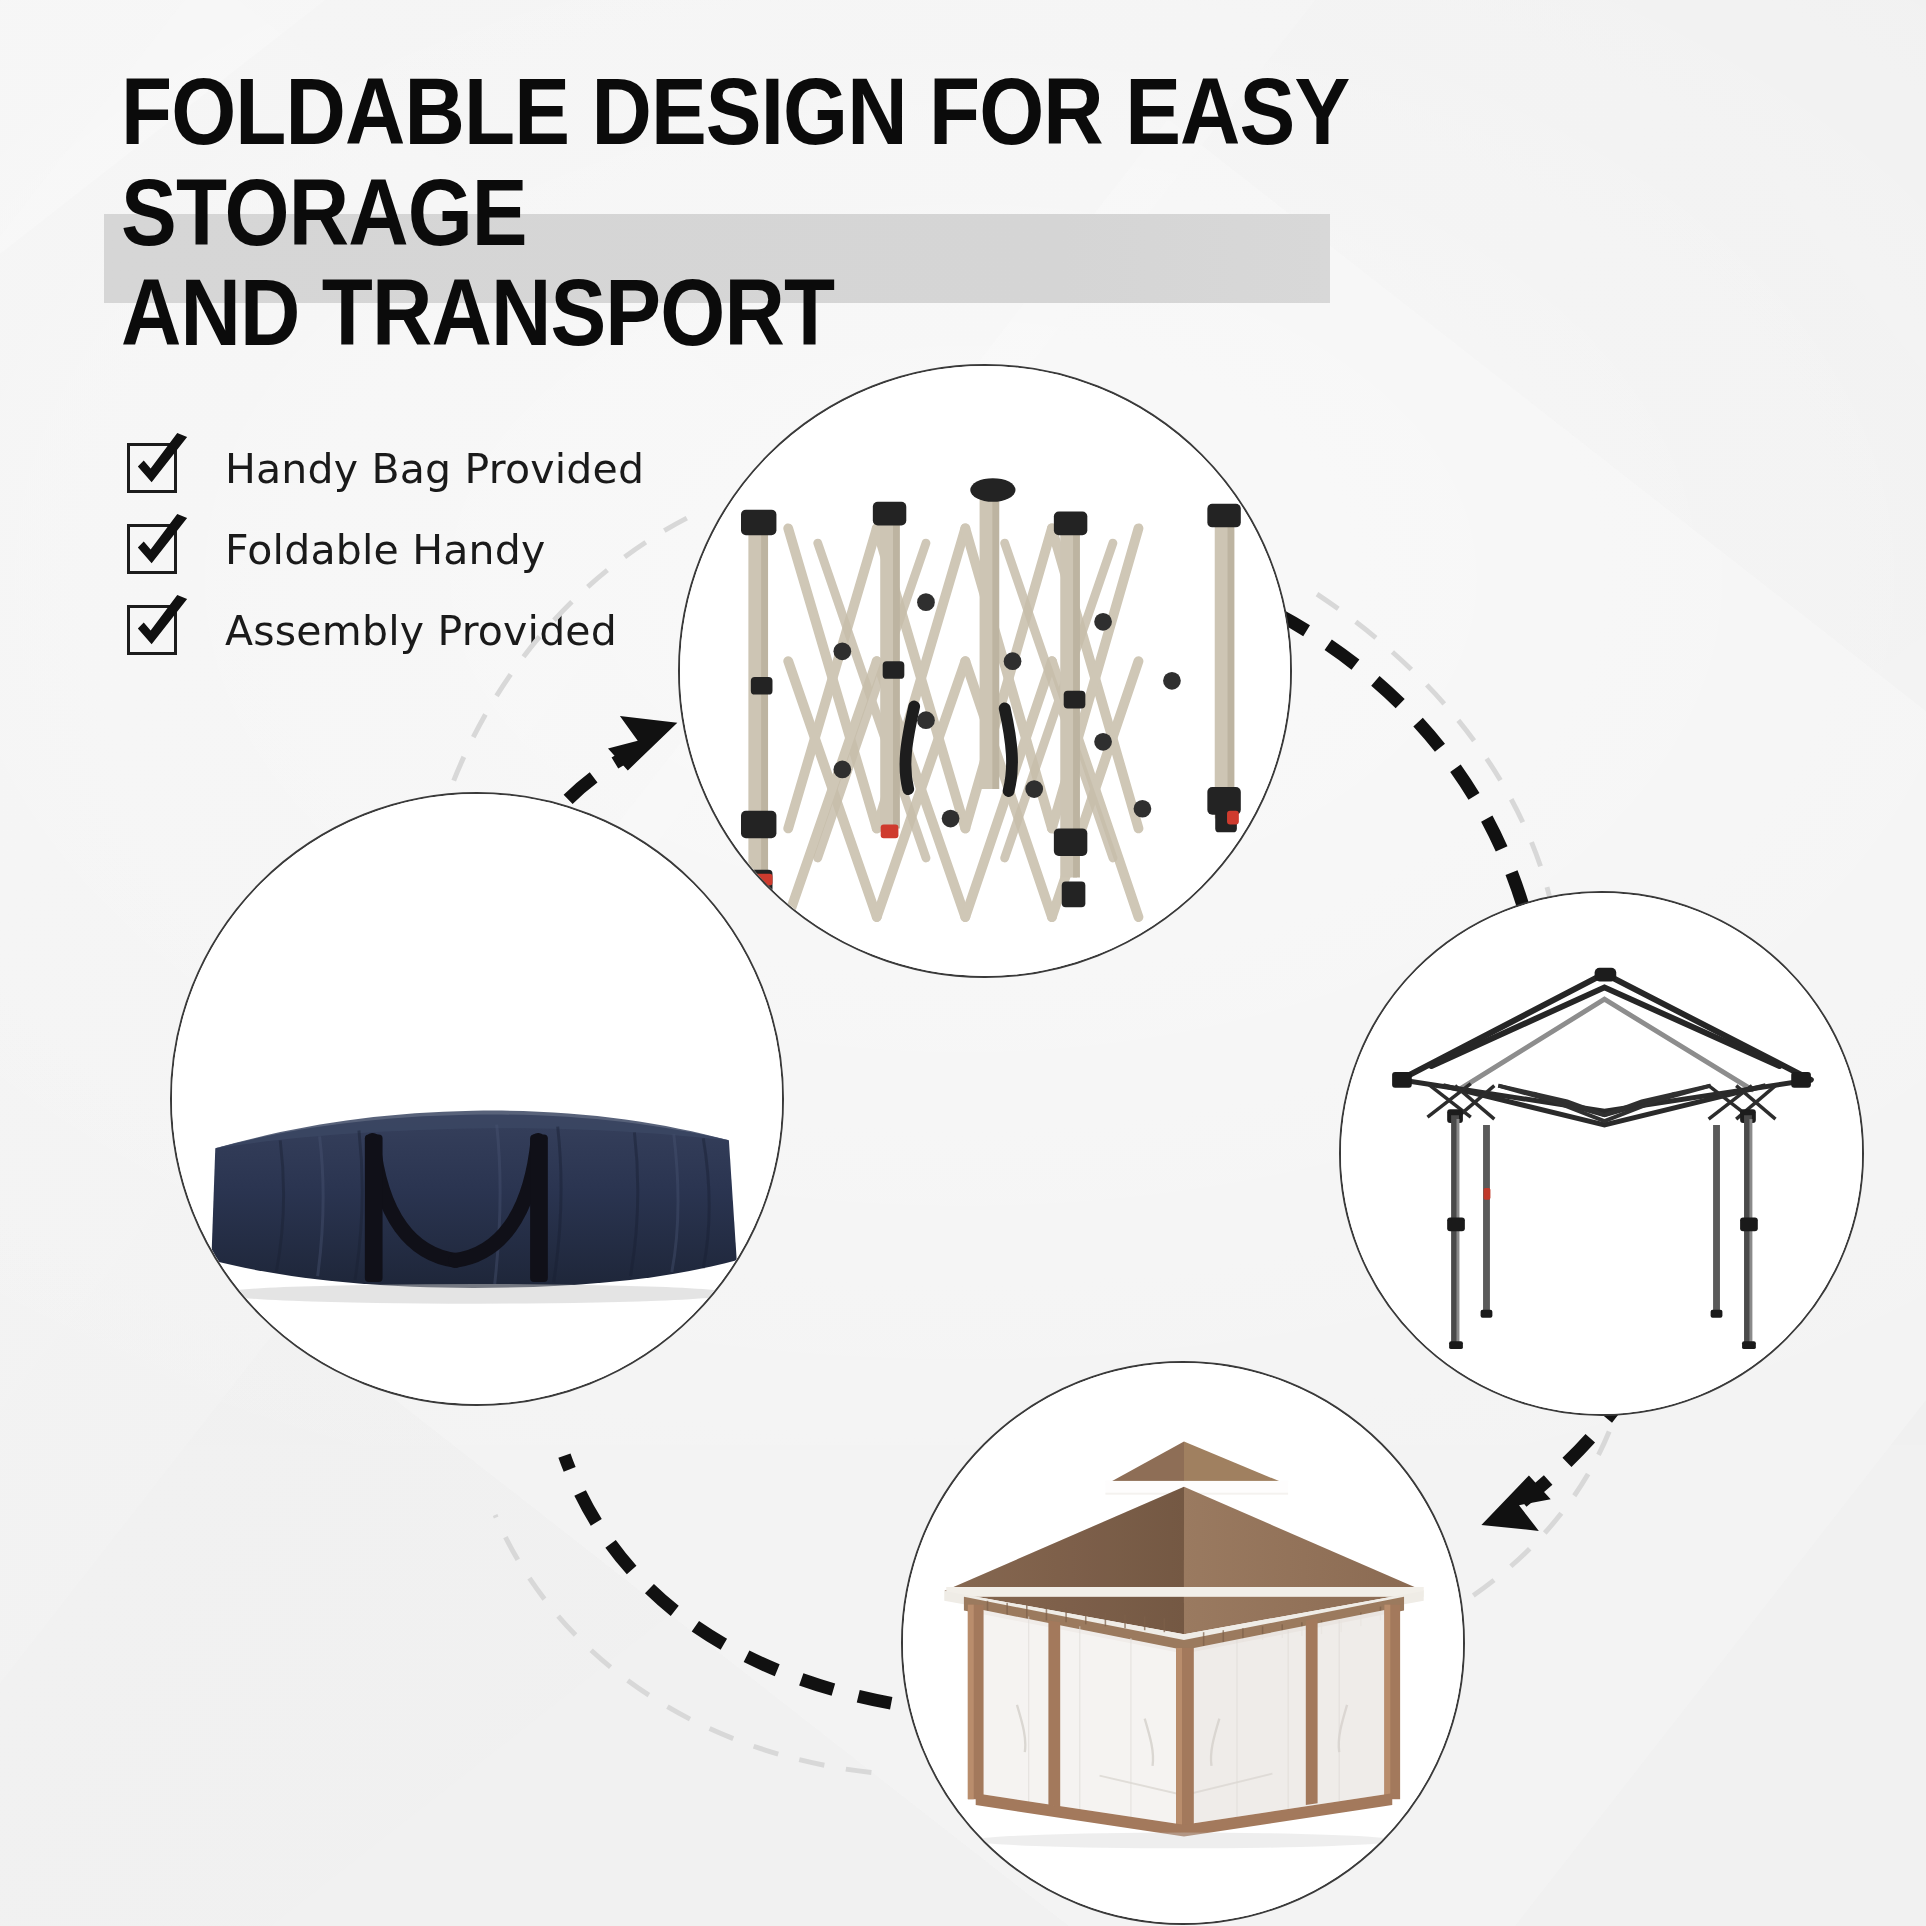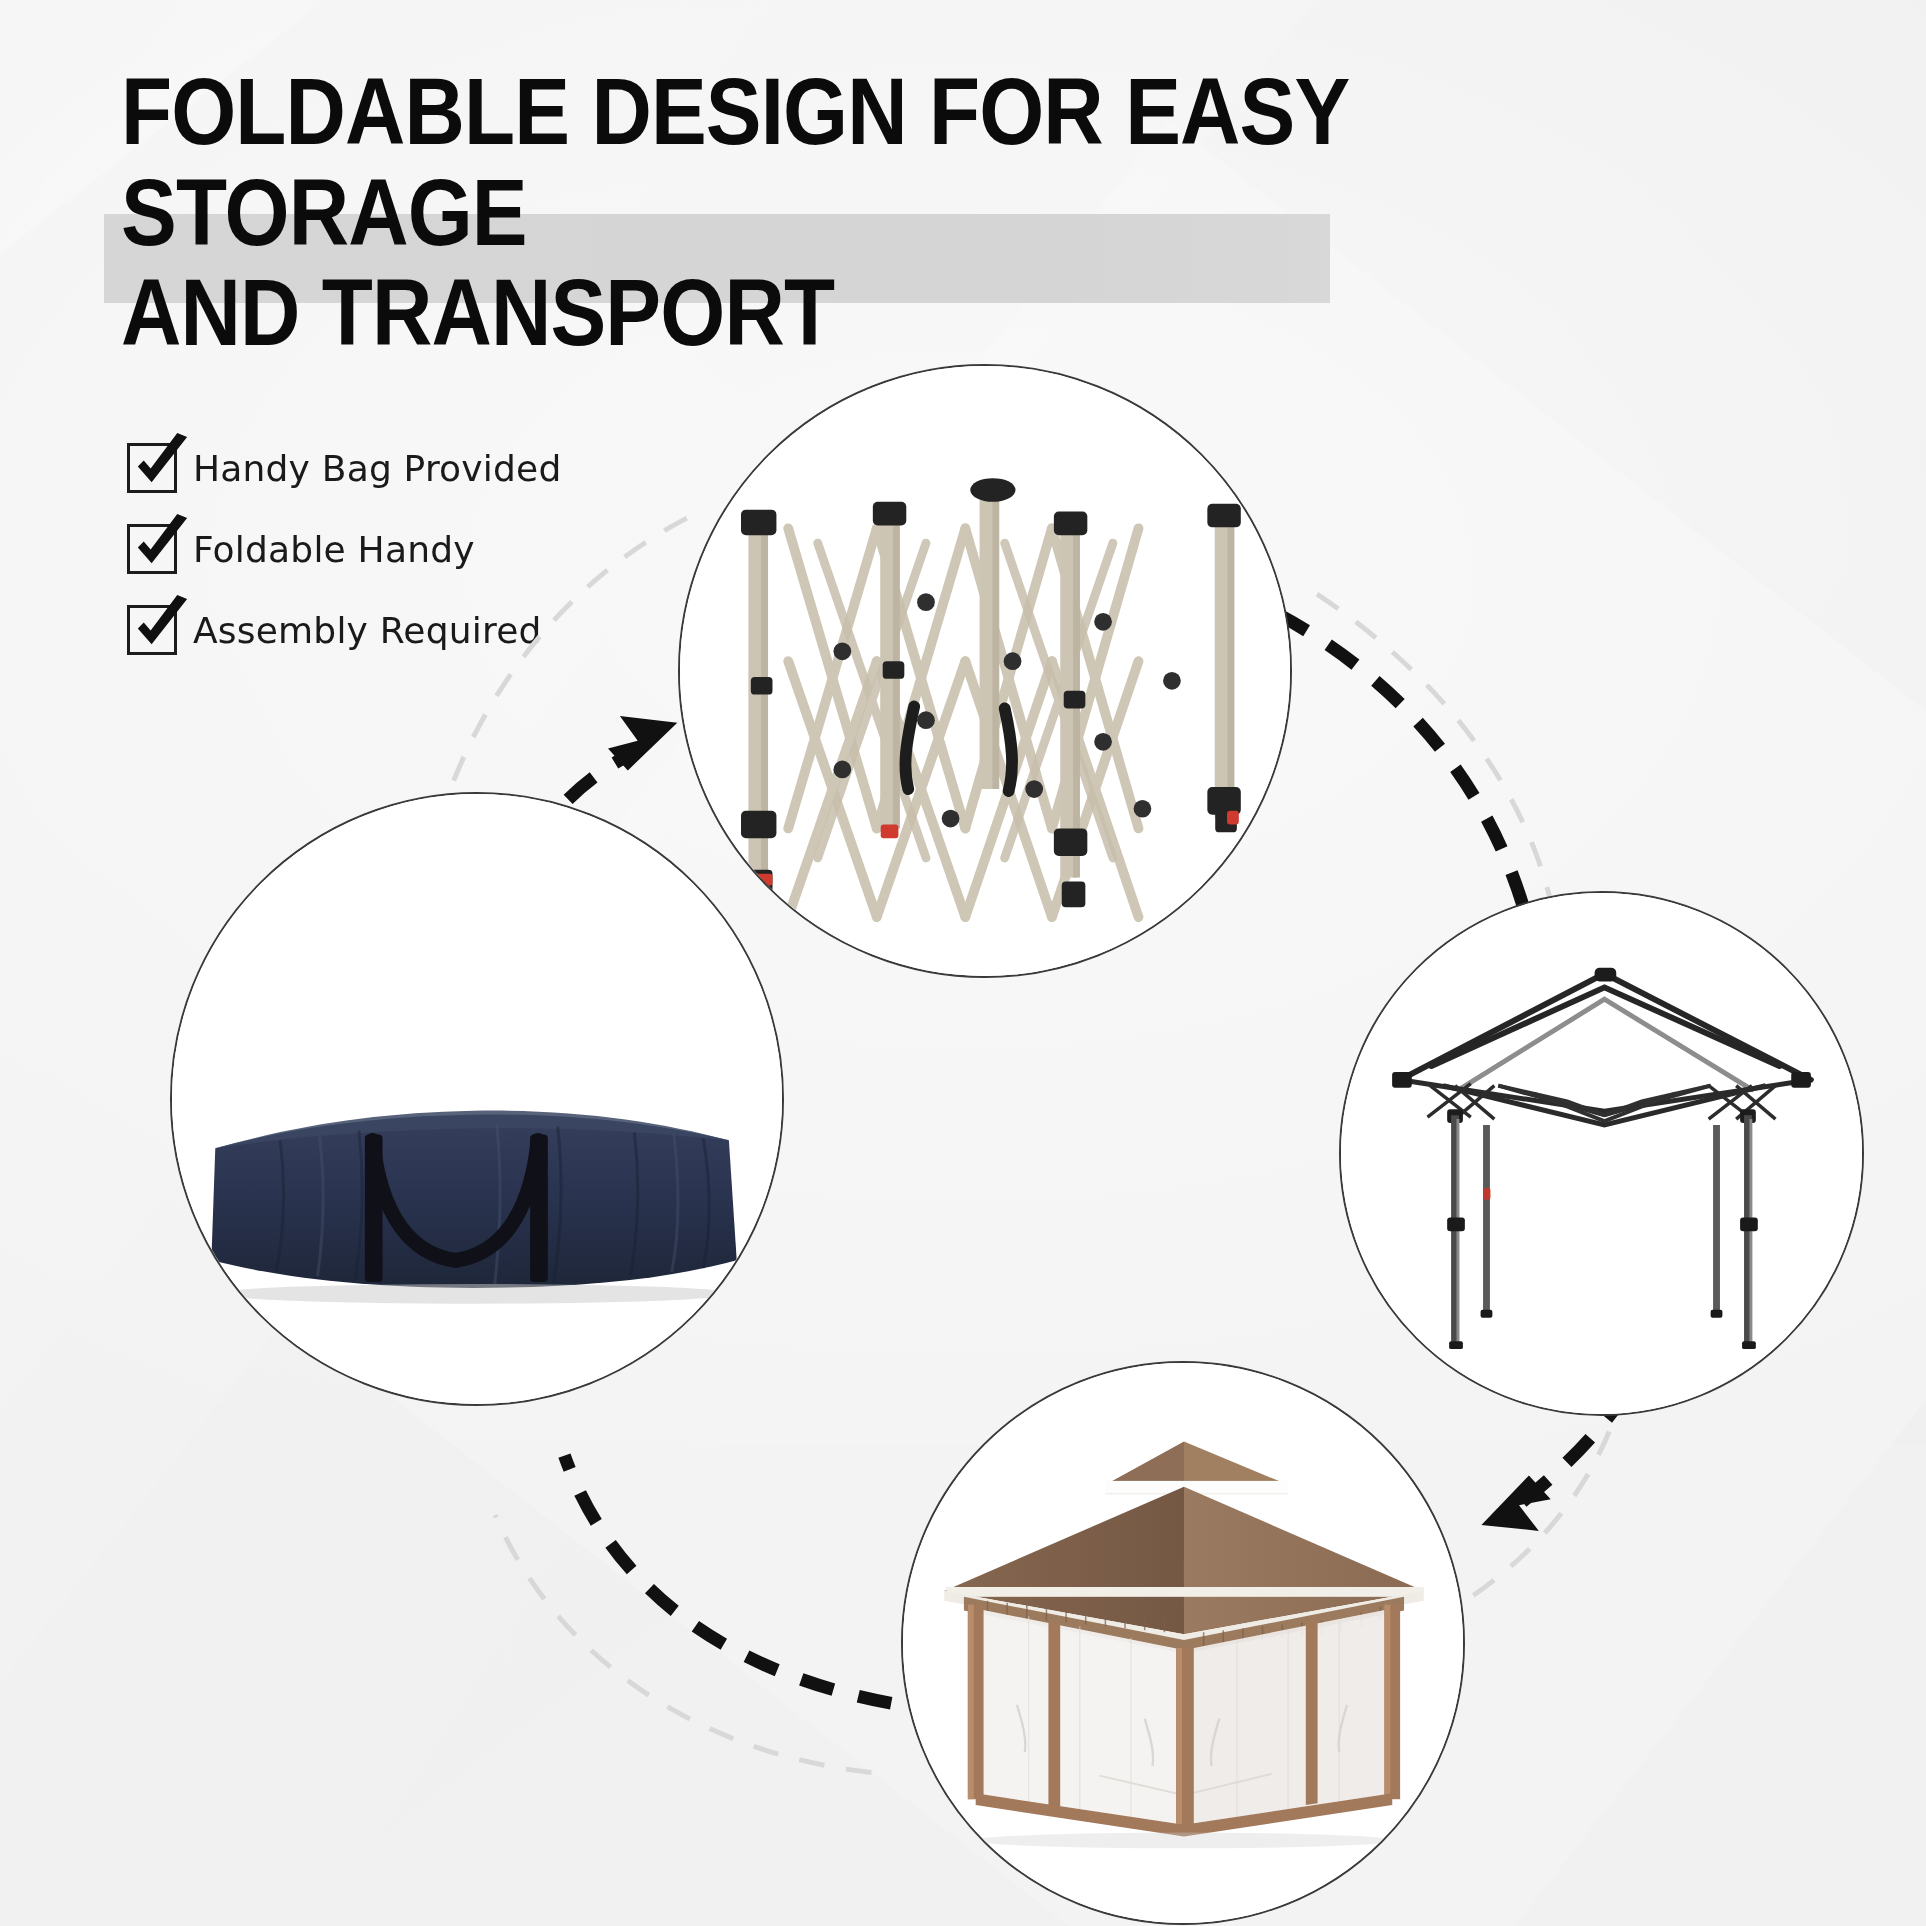--- a/index.html
+++ b/index.html
@@ -51,21 +51,21 @@
   }
 
   
   .checklist{position:absolute;left:127px;top:428px;}
   .check-row{display:flex;align-items:center;height:81px;margin-bottom:0px;}
   .cbox{position:relative;width:51px;height:51px;flex:0 0 51px;}
   .cbox .sq{position:absolute;left:0;top:0;width:44px;height:44px;
             border:3px solid #1c1c1c;background:transparent;}
   .cbox .tick{position:absolute;left:-1px;top:-12px;width:69px;height:69px;}
   .check-label{
-    margin-left:15px;font-size:36px;color:#1a1a1a;font-weight:400;
+    margin-left:47px;font-size:41px;color:#1a1a1a;font-weight:400;
     font-family:"DejaVu Sans","Liberation Sans",sans-serif;
     letter-spacing:0.2px;white-space:nowrap;
   }
 
   
   .circ{position:absolute;border-radius:50%;background:#ffffff;
         border:2px solid #3a3a3a;overflow:hidden;box-sizing:border-box;}
   .circ svg{display:block;width:100%;height:100%;}
 
   #circ-frame-folded{left:678px;top:364px;width:614px;height:614px;}
@@ -114,21 +114,21 @@
       <span class="check-label">Foldable Handy</span>
     </div>
 
     <div class="check-row">
       <span class="cbox">
         <span class="sq"></span>
         <svg class="tick" viewBox="0 0 70 70">
             <path d="M12 36 L26 52 L62 6 L52 2 L25 38 L18 30 Z" fill="#101010"></path>
           </svg>
       </span>
-      <span class="check-label">Assembly Required</span>
+      <span class="check-label">Assembly Provided</span>
     </div>
 
   </div>
 
   <svg id="arrows" viewBox="0 0 1946 1946">
 
     <g stroke="#d8d8d8" stroke-width="5" fill="none" stroke-dasharray="26 22" stroke-linecap="butt">
       <path d="M430 880 C 470 700 580 580 700 520"></path>
       <path d="M1330 600 C 1480 700 1560 830 1575 960"></path>
       <path d="M1640 1400 C 1600 1560 1450 1660 1300 1690"></path>

